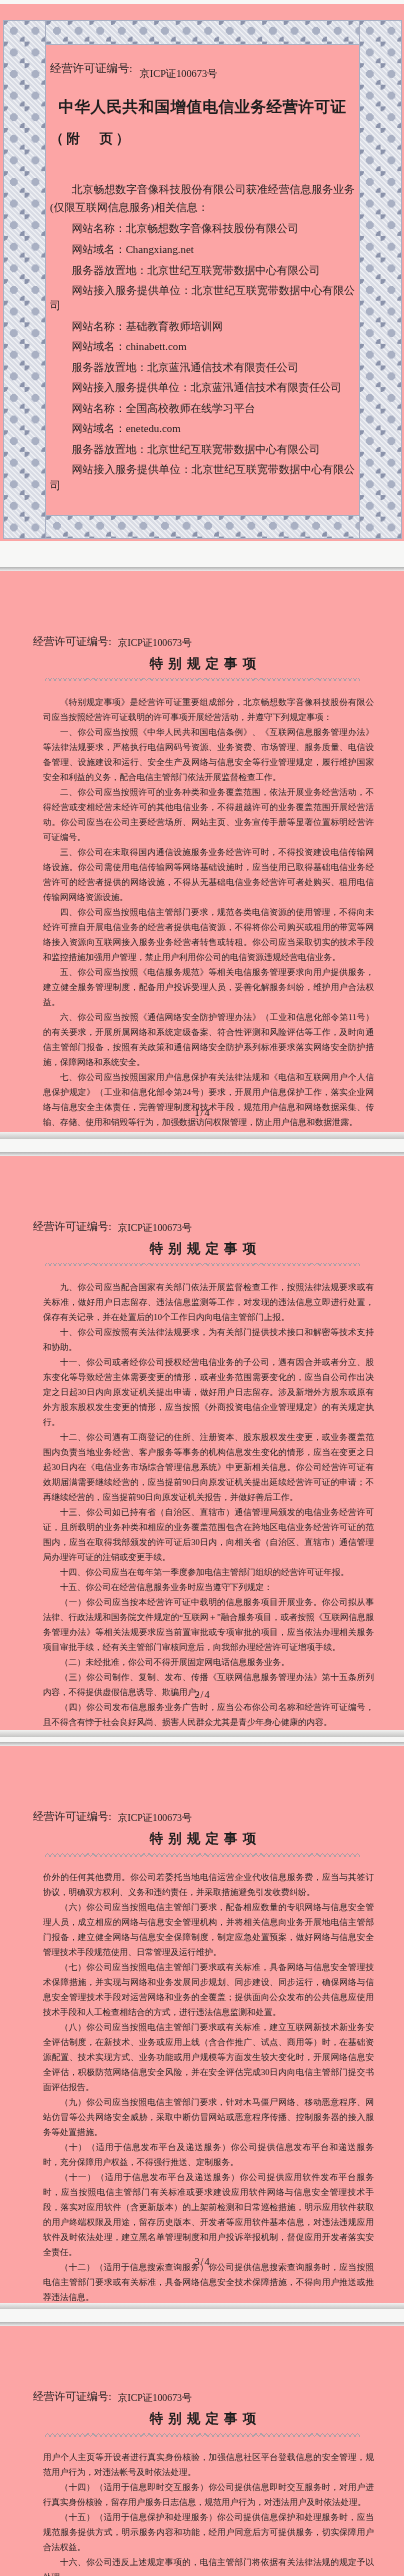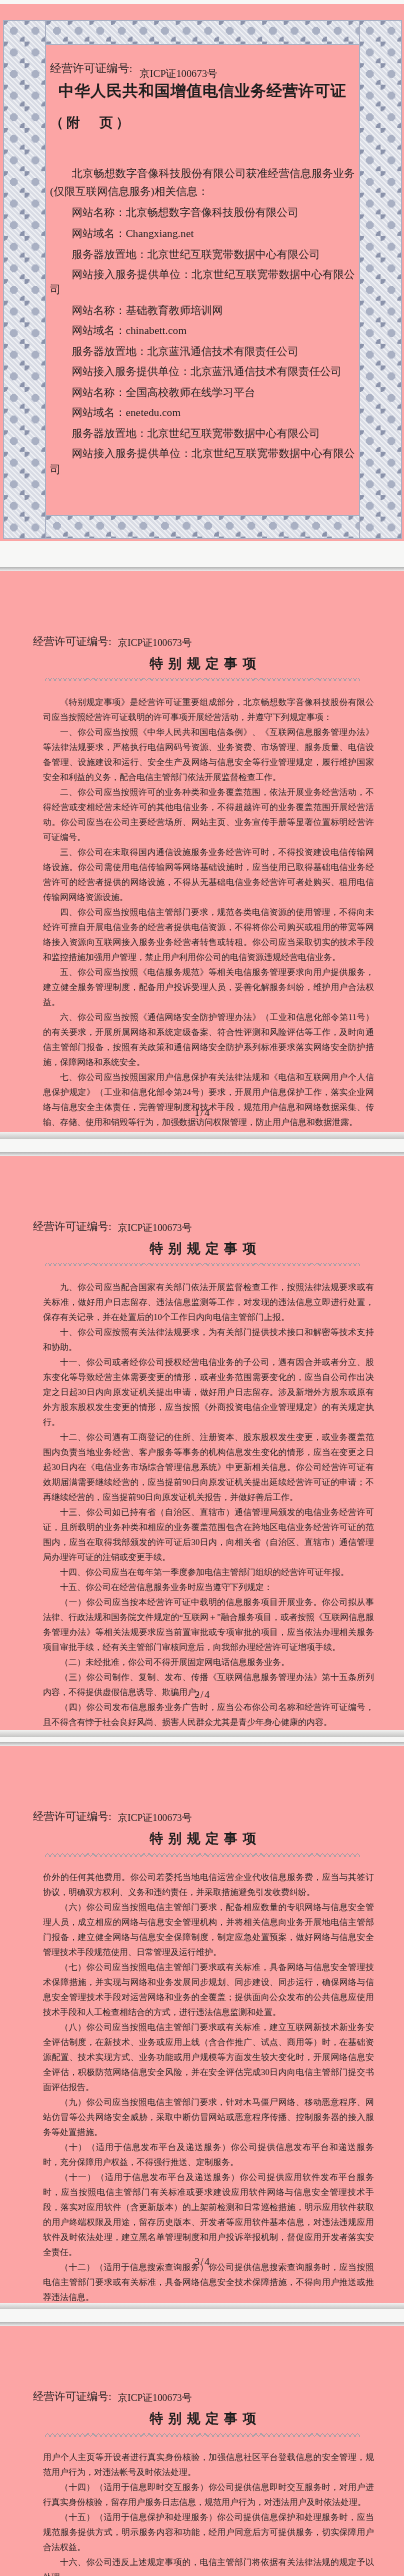--- a/index.html
+++ b/index.html
@@ -28,21 +28,21 @@
     box-shadow:inset 0 0 0 1px var(--border);
   }
   .band-t{top:15.5px;left:3.1px;right:3.1px;height:25px;}
   .band-b{bottom:2.1px;left:3.1px;right:3.1px;height:24px;}
   .band-l{top:15.5px;bottom:2.1px;left:3.1px;width:43px;}
   .band-r{top:15.5px;bottom:2.1px;right:3.1px;width:43px;}
   .cert-inner{position:absolute;top:40px;left:47px;right:47px;bottom:27px;padding:16.5px 3.1px 0 3.1px;}
   .lic-no{white-space:nowrap;}
   .lic-no .lbl{font-size:11.3px;}
   .lic-no .val{font-size:10.3px;margin-left:5.2px;position:relative;top:5.2px;}
-  .cert h1{font-size:15.5px;font-weight:bold;text-align:center;margin-top:5px;letter-spacing:0.5px;}
+  .cert h1{font-size:15.5px;font-weight:bold;text-align:center;margin-top:21px;letter-spacing:0.5px;}
   .cert .subtitle{font-size:13.4px;font-weight:bold;text-align:left;margin-top:12px;letter-spacing:3.1px;}
   .cert .intro{font-size:10.8px;line-height:1.7;text-indent:2em;margin-top:32px;text-align:justify;}
   .fields{margin-top:3.1px;}
   .fields .field{font-size:10.8px;line-height:1.42;margin:5.2px 0;text-indent:2em;text-align:justify;}
 
   
   .prov{width:405px;}
   .prov1{height:572px;margin-top:26px;}
   .prov2{height:585px;margin-top:13px;}
   .prov3{height:567px;margin-top:5.2px;}

